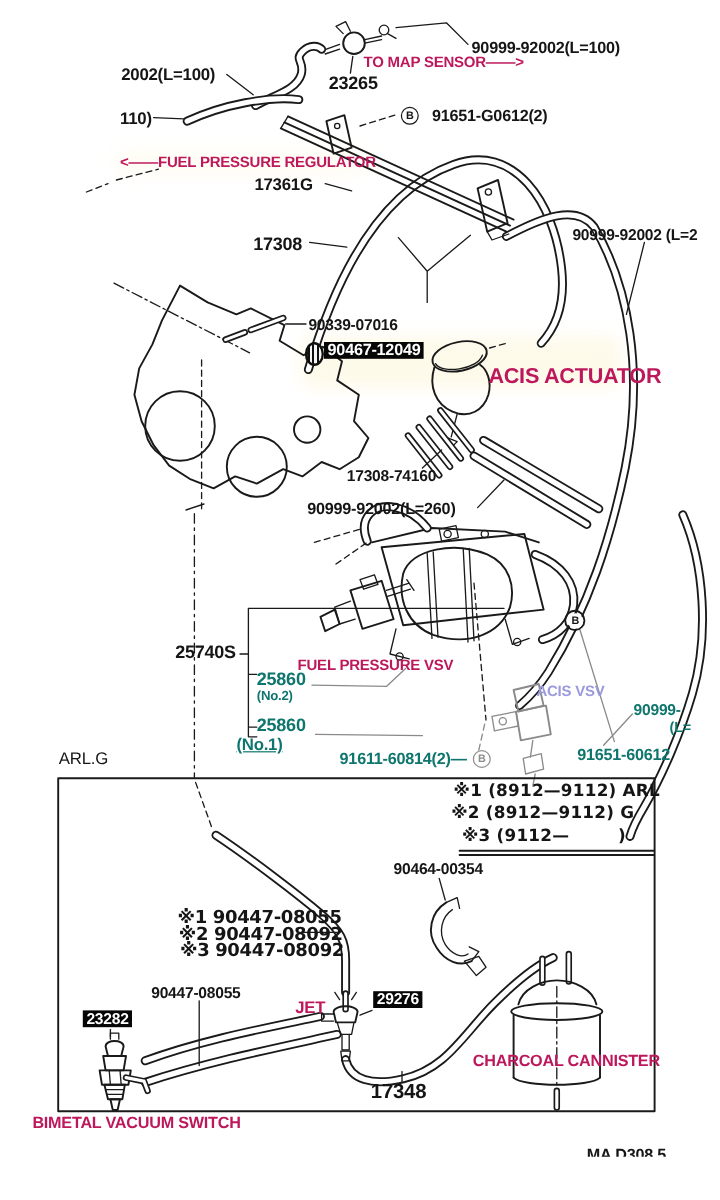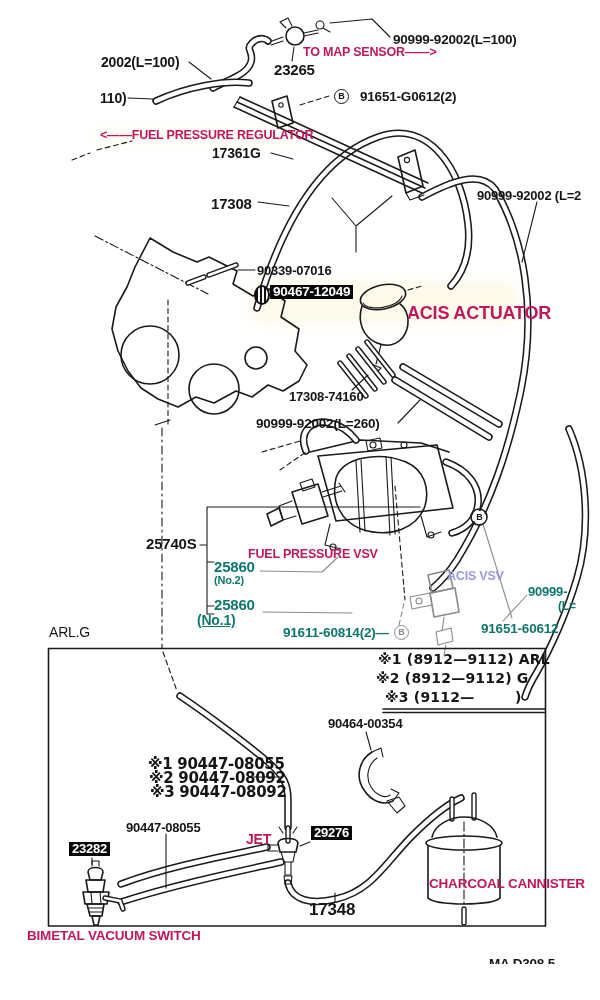--- a/index.html
+++ b/index.html
@@ -337,21 +337,21 @@
 
   <div class="lbl blue" style="left:246px;top:832px;font-size:14px;">JET</div>
   <div class="lbl inv" style="left:311px;top:826px;font-size:13px;">29276</div>
 
   <div class="lbl" style="left:126px;top:821px;font-size:13px;">90447-08055</div>
 
   <div class="lbl inv" style="left:69px;top:842px;font-size:13px;">23282</div>
 
   <div class="lbl" style="left:309px;top:901px;font-size:17px;">17348</div>
 
-  <div class="lbl blue" style="left:394px;top:877px;font-size:13.5px;margin-left:35px;">CHARCOAL CANNISTER</div>
+  <div class="lbl blue" style="left:394px;top:877px;font-size:13.5px;">CHARCOAL CANNISTER</div>
 
   <div class="lbl blue" style="left:27px;top:929px;font-size:13.5px;">BIMETAL VACUUM SWITCH</div>
 
   <div class="clip-bottom" style="position:absolute;left:489px;top:934px;width:95px;margin-top:20px;">
     <span class="lbl" style="position:static;font-size:13.5px;">MA D308 5</span>
   </div>
 
 </div>
 
 </body></html>

